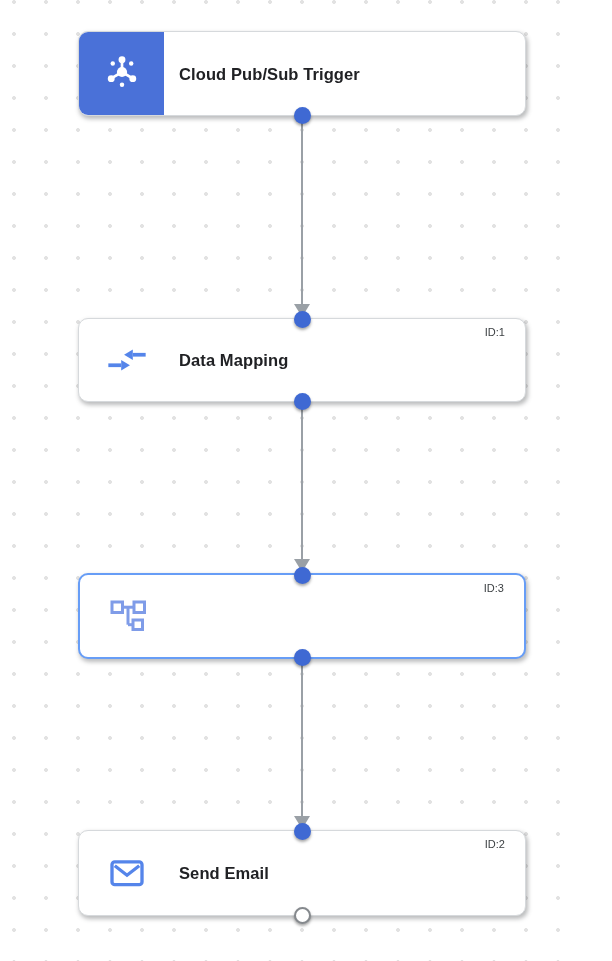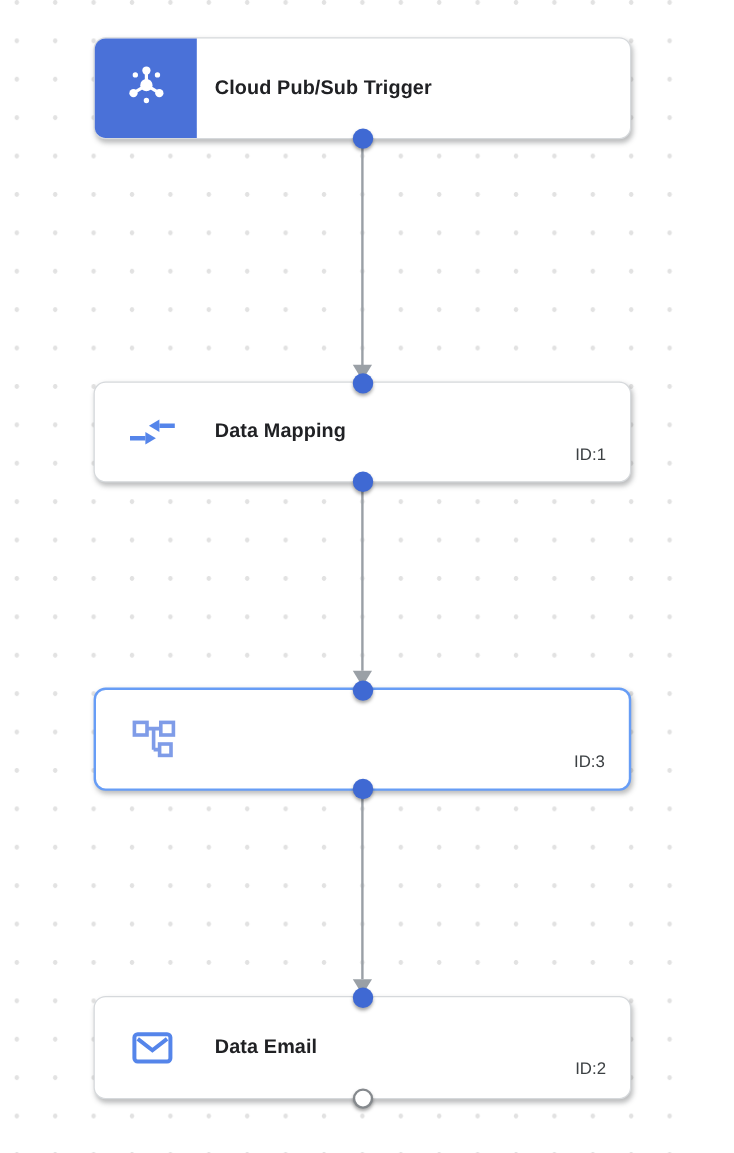--- a/index.html
+++ b/index.html
@@ -64,23 +64,22 @@
     font-weight: 700;
     color: var(--title-text, #202124);
     letter-spacing: 0.1px;
     white-space: nowrap;
   }
 
   .node-badge {
     position: absolute;
     top: 7px;
     right: 20px;
-    font-size: 14px;
+    font-size: 11px;
     color: var(--id-text, #3c4043);
-    margin-top: 44px;
   }
 
   .node-icon {
     position: absolute;
     left: 27px;
     top: 50%;
     transform: translateY(-50%);
     width: 42px;
     height: 42px;
     display: flex;
@@ -199,18 +198,18 @@
   <div class="node node-4">
     <span class="port port-top"></span>
     <span class="node-icon">
       <svg width="40" height="40" viewBox="0 0 36 36">
         <g stroke="#5585ea" stroke-width="3" fill="none">
           <rect x="4.5" y="8" width="27" height="20.5" rx="2.5"></rect>
           <polyline points="7,11.5 18,20 29,11.5"></polyline>
         </g>
       </svg>
     </span>
-    <span class="node-title">Data Email</span>
+    <span class="node-title">Send Email</span>
     <span class="node-badge">ID:2</span>
     <span class="port port-bottom port-open"></span>
   </div>
 
 </div>
 
 </body></html>

